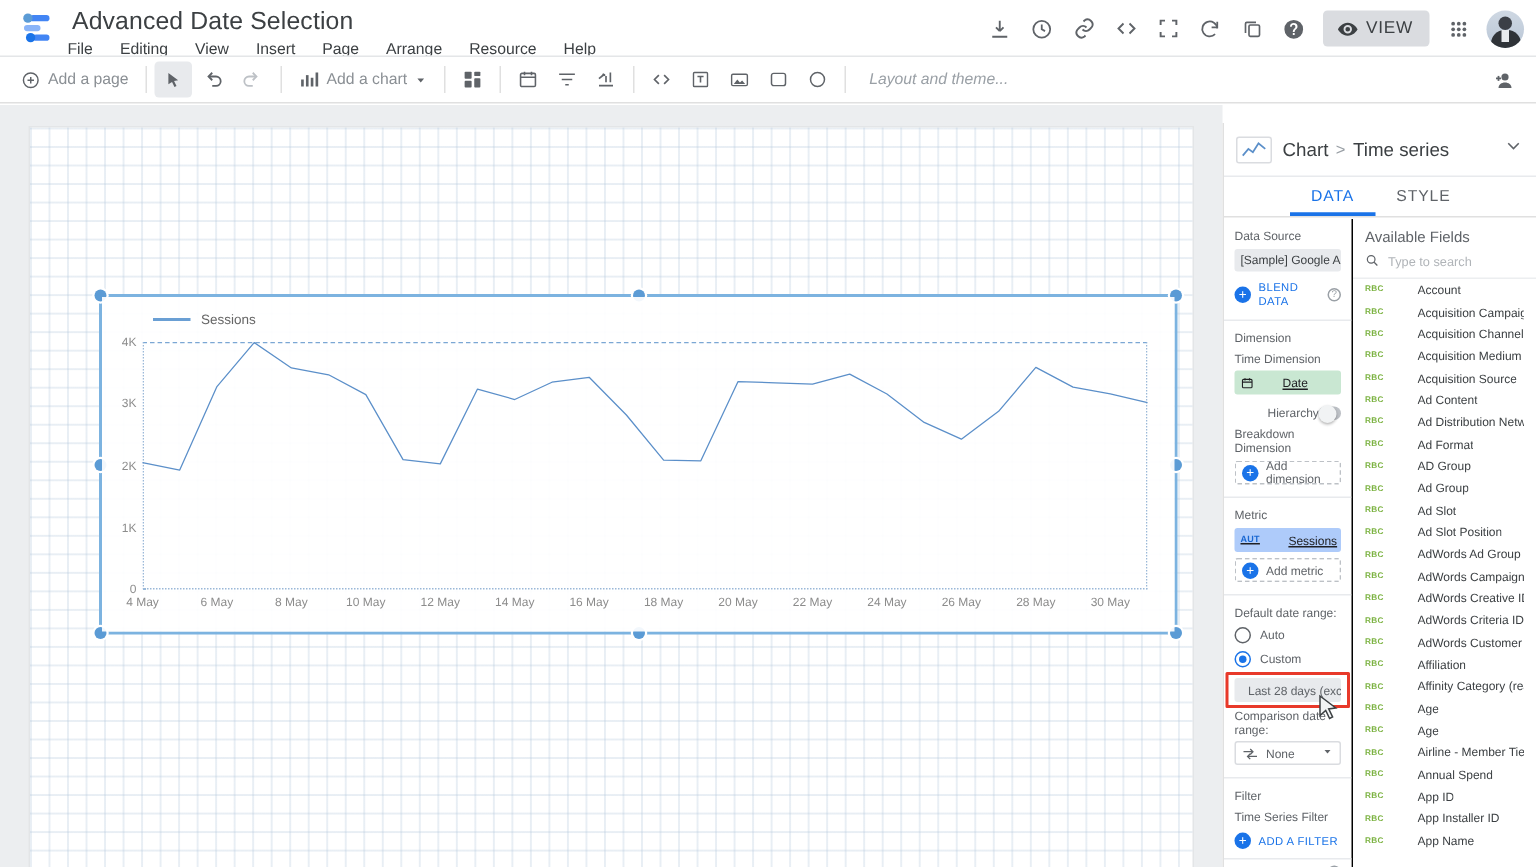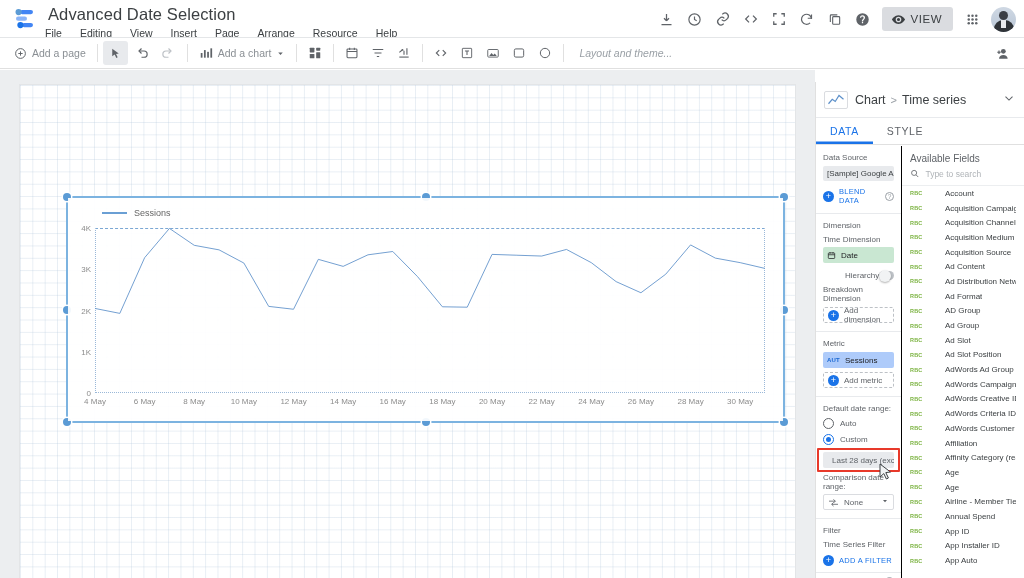--- a/index.html
+++ b/index.html
@@ -70,41 +70,41 @@
   .plot svg { position:absolute; inset:0; width:100%; height:100%; overflow:visible; }
 
   
   .rpanel { position:absolute; right:0; top:82px; width:209px; height:508px; background:#fff; border-left:1px solid #e0e0e0; }
   .rp-header { height:36px; display:flex; align-items:center; padding:0 8px; gap:7px; border-bottom:1px solid #e8eaed; }
   .rp-chartico { width:24px; height:18px; border:1px solid #dadce0; border-radius:2px; display:flex; align-items:center; justify-content:center; flex:0 0 auto; }
   .rp-title { font-size:12.5px; color:#3c4043; display:flex; align-items:center; gap:5px; white-space:nowrap; overflow:hidden; }
   .rp-sep { color:#9aa0a6; font-size:11px; }
   .rp-caret { margin-left:auto; color:#5f6368; flex:0 0 auto; }
 
-  .rp-tabs { height:27px; display:flex; border-bottom:1px solid #e0e0e0; }
+  .rp-tabs { height:27px; display:flex; border-bottom:1px solid #e0e0e0;padding-left:44px; }
   .rp-tab { flex:0 0 auto; padding:0 14px; display:flex; align-items:center; font-size:10.5px; letter-spacing:.6px; color:#5f6368; }
   .rp-tab.on { color:#1a73e8; box-shadow:inset 0 -2.5px 0 #1a73e8; }
 
   .rp-body { position:absolute; top:64px; left:0; right:0; bottom:0; display:flex; }
   .col-left { width:86px; background:#fff; border-right:1px solid #000000; overflow:hidden; position:relative; }
   .col-right { flex:1; overflow:hidden; position:relative; }
 
   .sec { padding:7px 7px 8px 7px; border-bottom:1px solid #e8eaed; }
   .sec-label { font-size:8px; color:#5f6368; margin-bottom:4px; }
   .sec-sublabel { font-size:8px; color:#5f6368; margin:5px 0 3px; }
   .ds-chip { background:#e8eaed; border-radius:2px; height:15px; display:flex; align-items:center; padding:0 4px;
              font-size:8px; color:#3c4043; white-space:nowrap; overflow:hidden; }
   .blend-row { display:flex; align-items:center; gap:5px; margin-top:6px; }
   .plus-circle { width:11px; height:11px; border-radius:50%; background:#1a73e8; color:#fff; font-size:9px;
                  display:flex; align-items:center; justify-content:center; line-height:1; flex:0 0 auto; }
   .blend-txt { font-size:7.5px; color:#1a73e8; letter-spacing:.3px; }
   .q-mark { margin-left:auto; width:9px; height:9px; border:1px solid #9aa0a6; border-radius:50%; color:#9aa0a6;
             font-size:6.5px; display:flex; align-items:center; justify-content:center; flex:0 0 auto; }
 
-  .field-chip { height:16px; border-radius:2px; display:flex; align-items:center; gap:5px; padding:0 4px; font-size:8px; }
+  .field-chip { height:16px; border-radius:2px; display:flex; align-items:center; gap:19px; padding:0 4px; font-size:8px;text-decoration:underline; }
   .chip-green { background:#c9e7d2; color:#202124; }
   .chip-blue  { background:#aecbfa; color:#202124; }
   .chip-type { font-size:6px; font-weight:bold; color:#1967d2; letter-spacing:.2px; }
   .dashed-chip { height:16px; border:1px dashed #bdc1c6; border-radius:2px; display:flex; align-items:center; gap:5px;
                  padding:0 4px; font-size:8px; color:#5f6368; margin-top:4px; }
 
   .hier-row { display:flex; align-items:center; justify-content:space-between; margin-top:8px; }
   .hier-lbl { font-size:8px; color:#5f6368;margin-left:22px; }
   .toggle { width:20px; height:9px; border-radius:5px; background:#bdc1c6; position:relative; }
   .toggle .knob { position:absolute; left:0; top:-1.5px; width:12px; height:12px; border-radius:50%; background:#f1f3f4; box-shadow:0 1px 2px rgba(0,0,0,.3); }
@@ -637,21 +637,21 @@
             <div class="fl-row">
               <span class="fl-type">RBC</span>
               <span class="fl-name">App ID</span>
             </div>
             <div class="fl-row">
               <span class="fl-type">RBC</span>
               <span class="fl-name">App Installer ID</span>
             </div>
             <div class="fl-row">
               <span class="fl-type">RBC</span>
-              <span class="fl-name">App Auto</span>
+              <span class="fl-name">App Name</span>
             </div>
           </div>
       </div>
     </div>
   </div>
 
   <div class="cursor">
     <svg width="13" height="18" viewBox="0 0 13 18">
       <path d="M1 1l10.5 8-4.7.6 2.6 5.4-2 1-2.6-5.4L1 14z" fill="#f1f3f4" stroke="#3c4043" stroke-width="1"></path>
     </svg>

